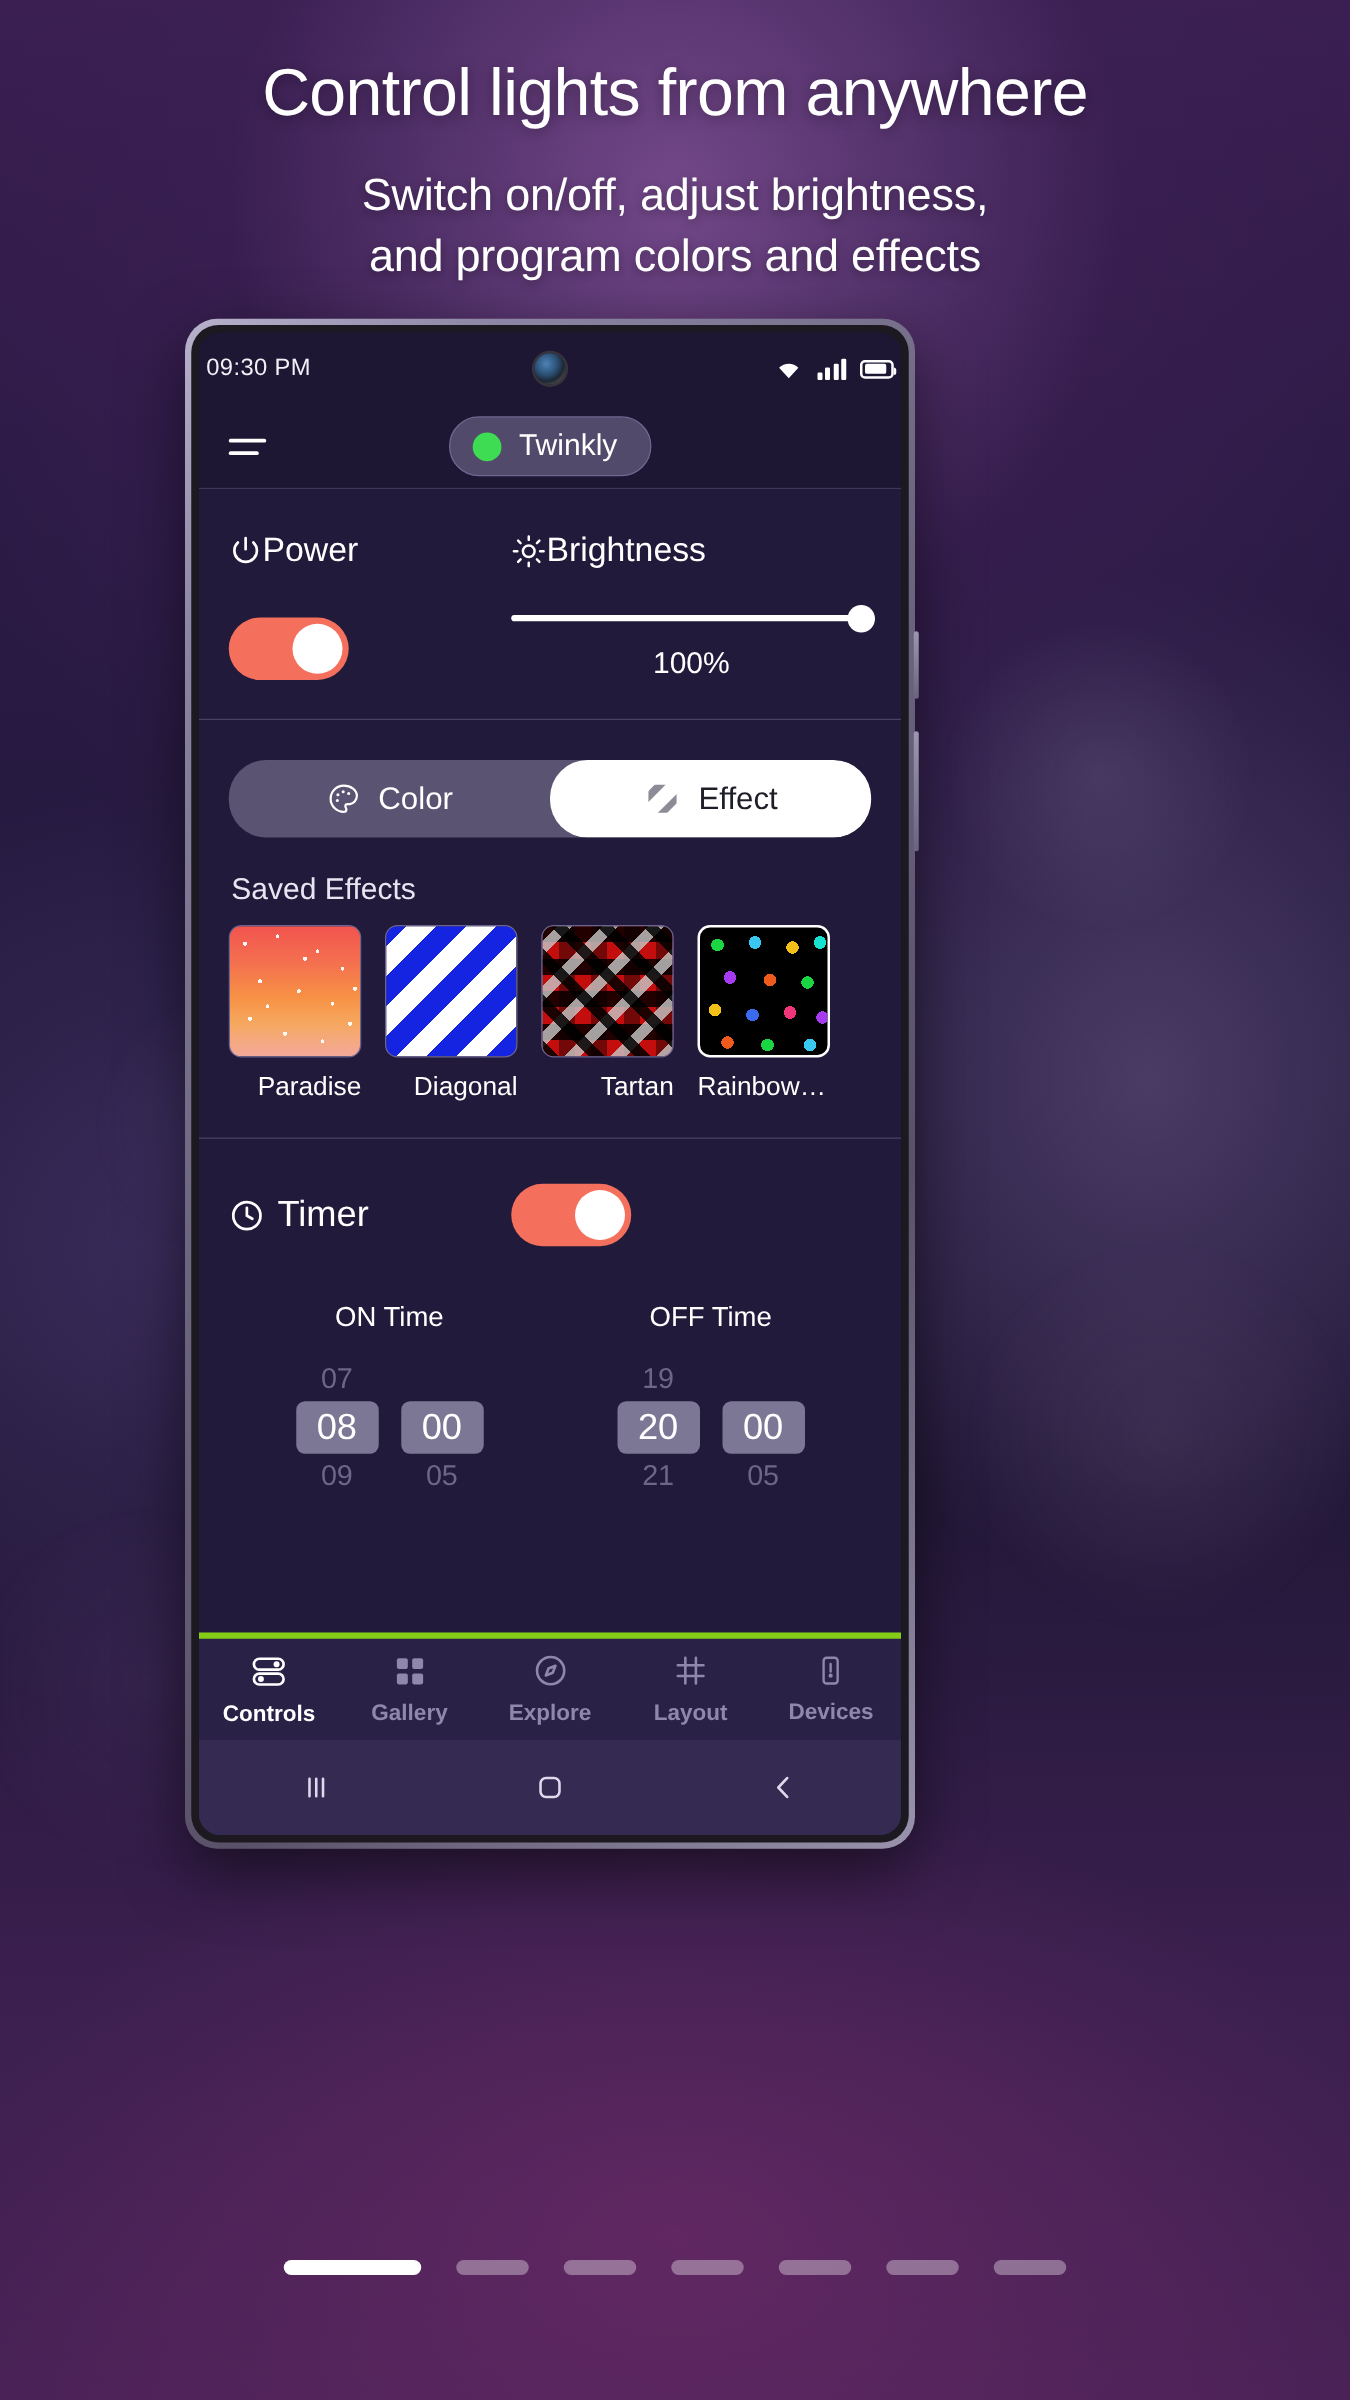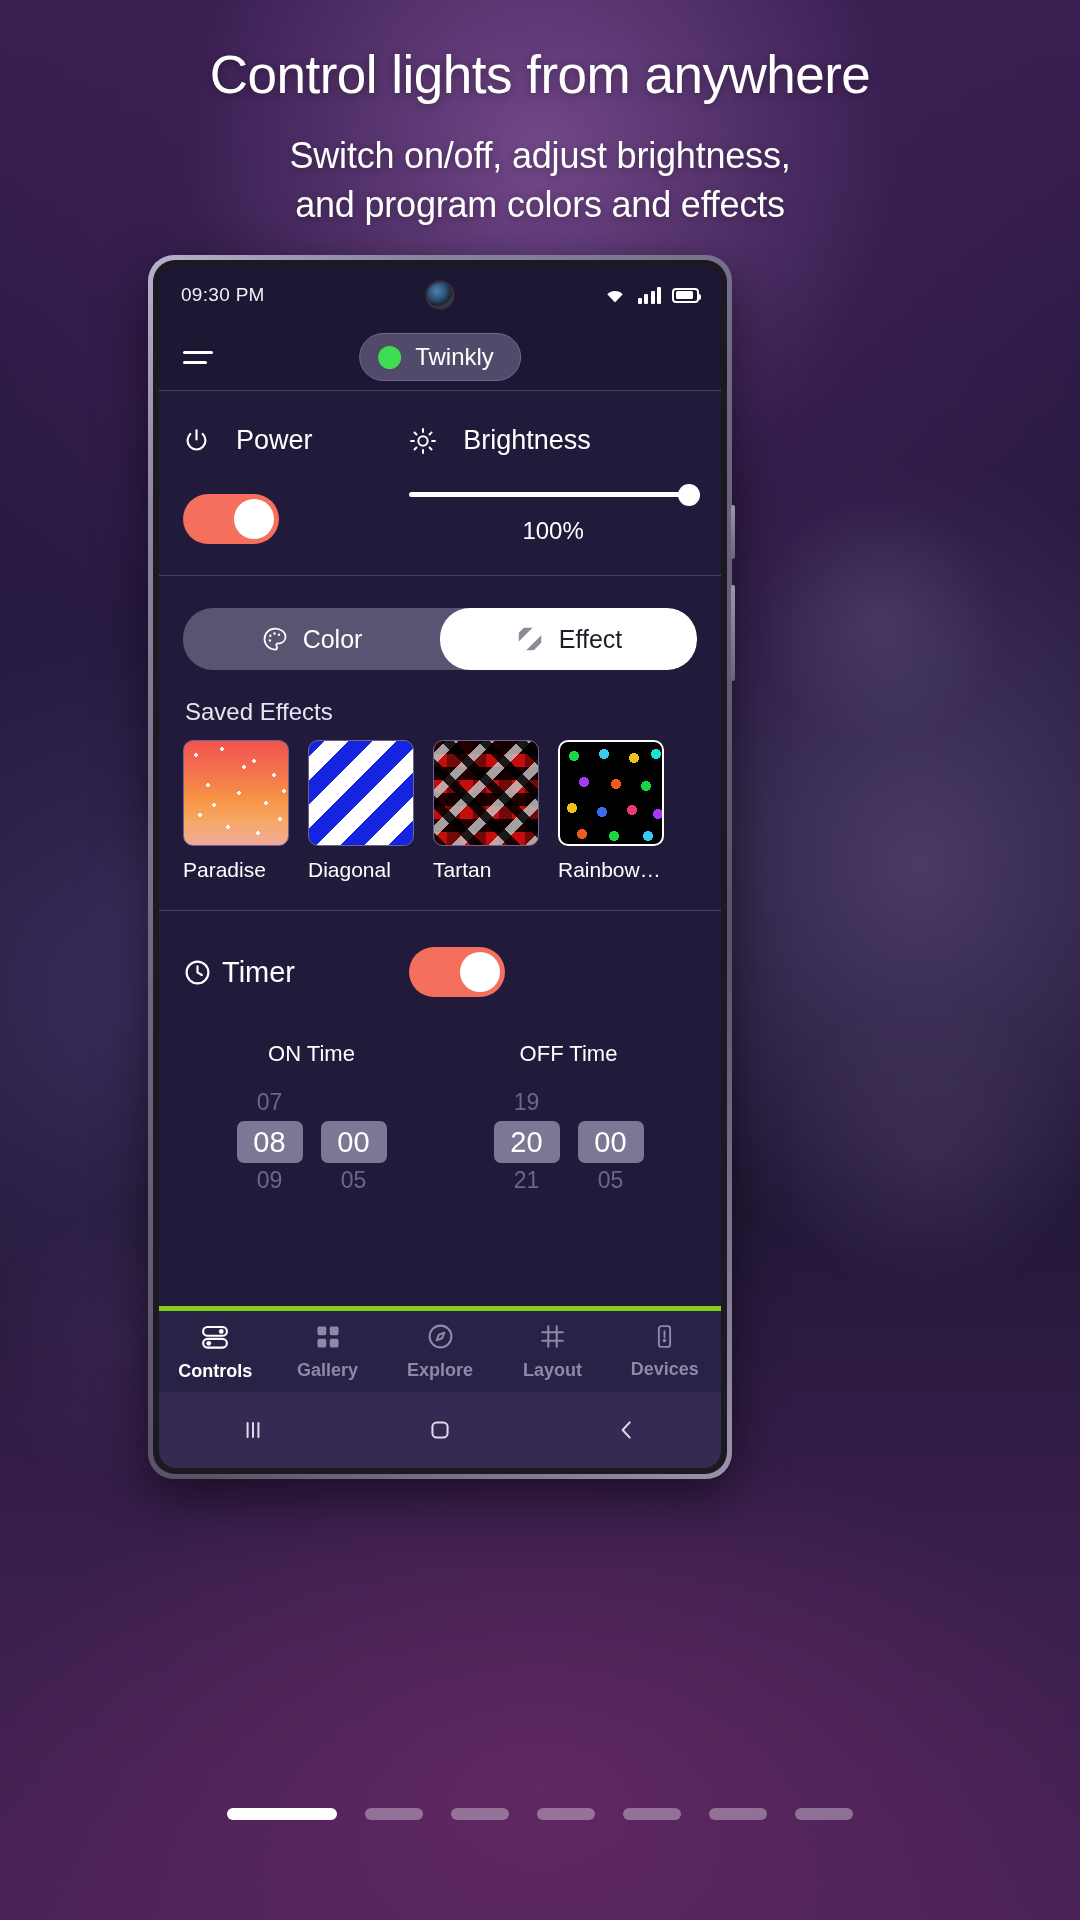--- a/index.html
+++ b/index.html
@@ -93,21 +93,21 @@
   }
   .side-btn.b1 { top: 250px; height: 54px; }
   .side-btn.b2 { top: 330px; height: 96px; }
 
   
   .statusbar {
     height: 58px;
     flex: 0 0 58px;
     display: flex;
     align-items: center;
-    padding: 0 22px;
+    padding: 0 6px;
     color: #f2f0f7;
     font-size: 19px;
     position: relative;
     background: #1d1734;
   }
   .status-time { letter-spacing: 0.3px; }
   .camera {
     position: absolute;
     left: 50%; top: 50%;
     transform: translate(-50%,-50%);
@@ -177,21 +177,21 @@
     overflow: hidden;
   }
   .section {
     border-top: 1px solid #4a4266;
     padding: 0 24px;
   }
 
   
   .pb-section { padding-top: 34px; padding-bottom: 30px; }
   .pb-labels { display: flex; }
-  .pb-labels > div { display: flex; align-items: center; gap: 26px; color:#ffffff; font-size: 27px; }
+  .pb-labels > div { display: flex; align-items: center; gap: 0; color:#ffffff; font-size: 27px; }
   .pb-labels .pb-power { width: 44%; }
   .icon-svg { display:block; }
   .pb-controls { display:flex; align-items:center; margin-top: 36px; }
   .pb-toggle-wrap { width: 44%; }
 
   .toggle {
     width: 96px; height: 50px;
     border-radius: 25px;
     background: #f4705c;
     position: relative;
@@ -245,21 +245,21 @@
     width: 106px; height: 106px;
     border-radius: 10px;
     border: 1px solid #6b6490;
     overflow: hidden;
     position: relative;
     cursor: pointer;
   }
   .effect.selected .effect-thumb { border: 2px solid #ffffff; }
   .effect-label {
     margin-top: 12px;
-    text-align:left;
+    text-align:right;
     color:#ffffff;
     font-size: 21px;
     white-space: nowrap;
     overflow: hidden;
     text-overflow: ellipsis;
   }
 
   .th-paradise {
     background: linear-gradient(180deg,#f2544f 0%, #f4704f 28%, #f79245 55%, #f6a860 75%, #f3a99a 100%);
   }

